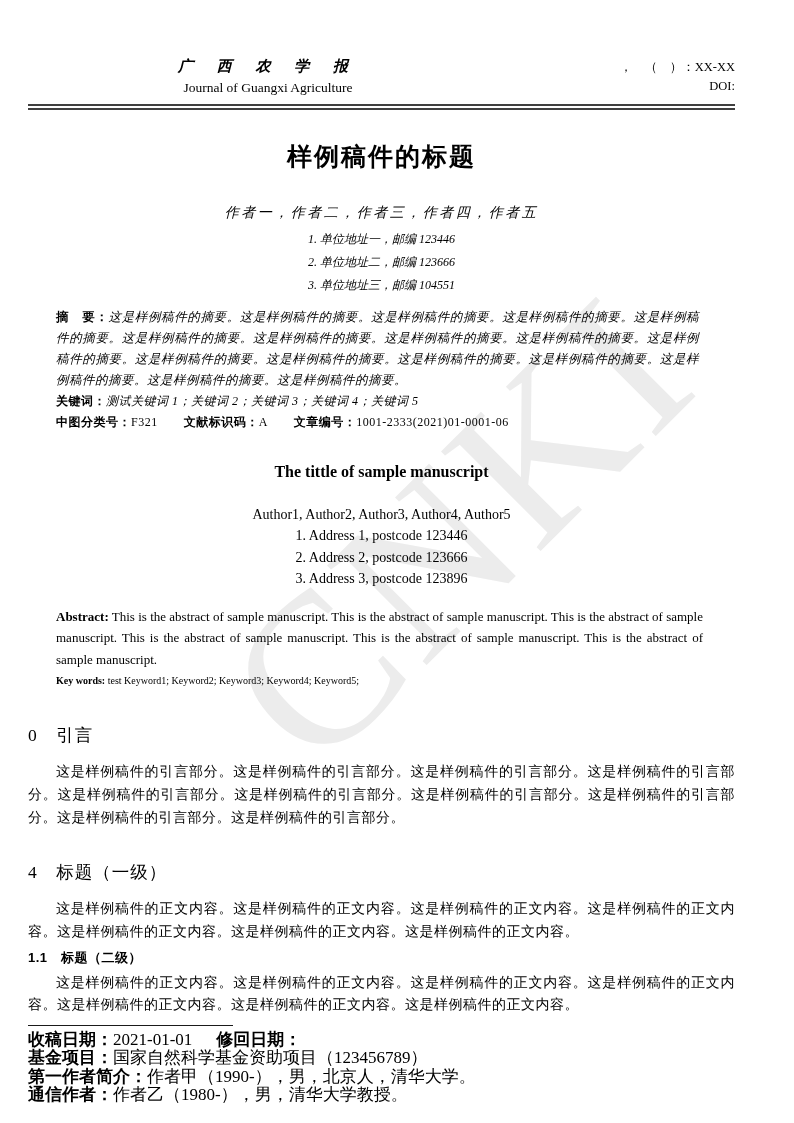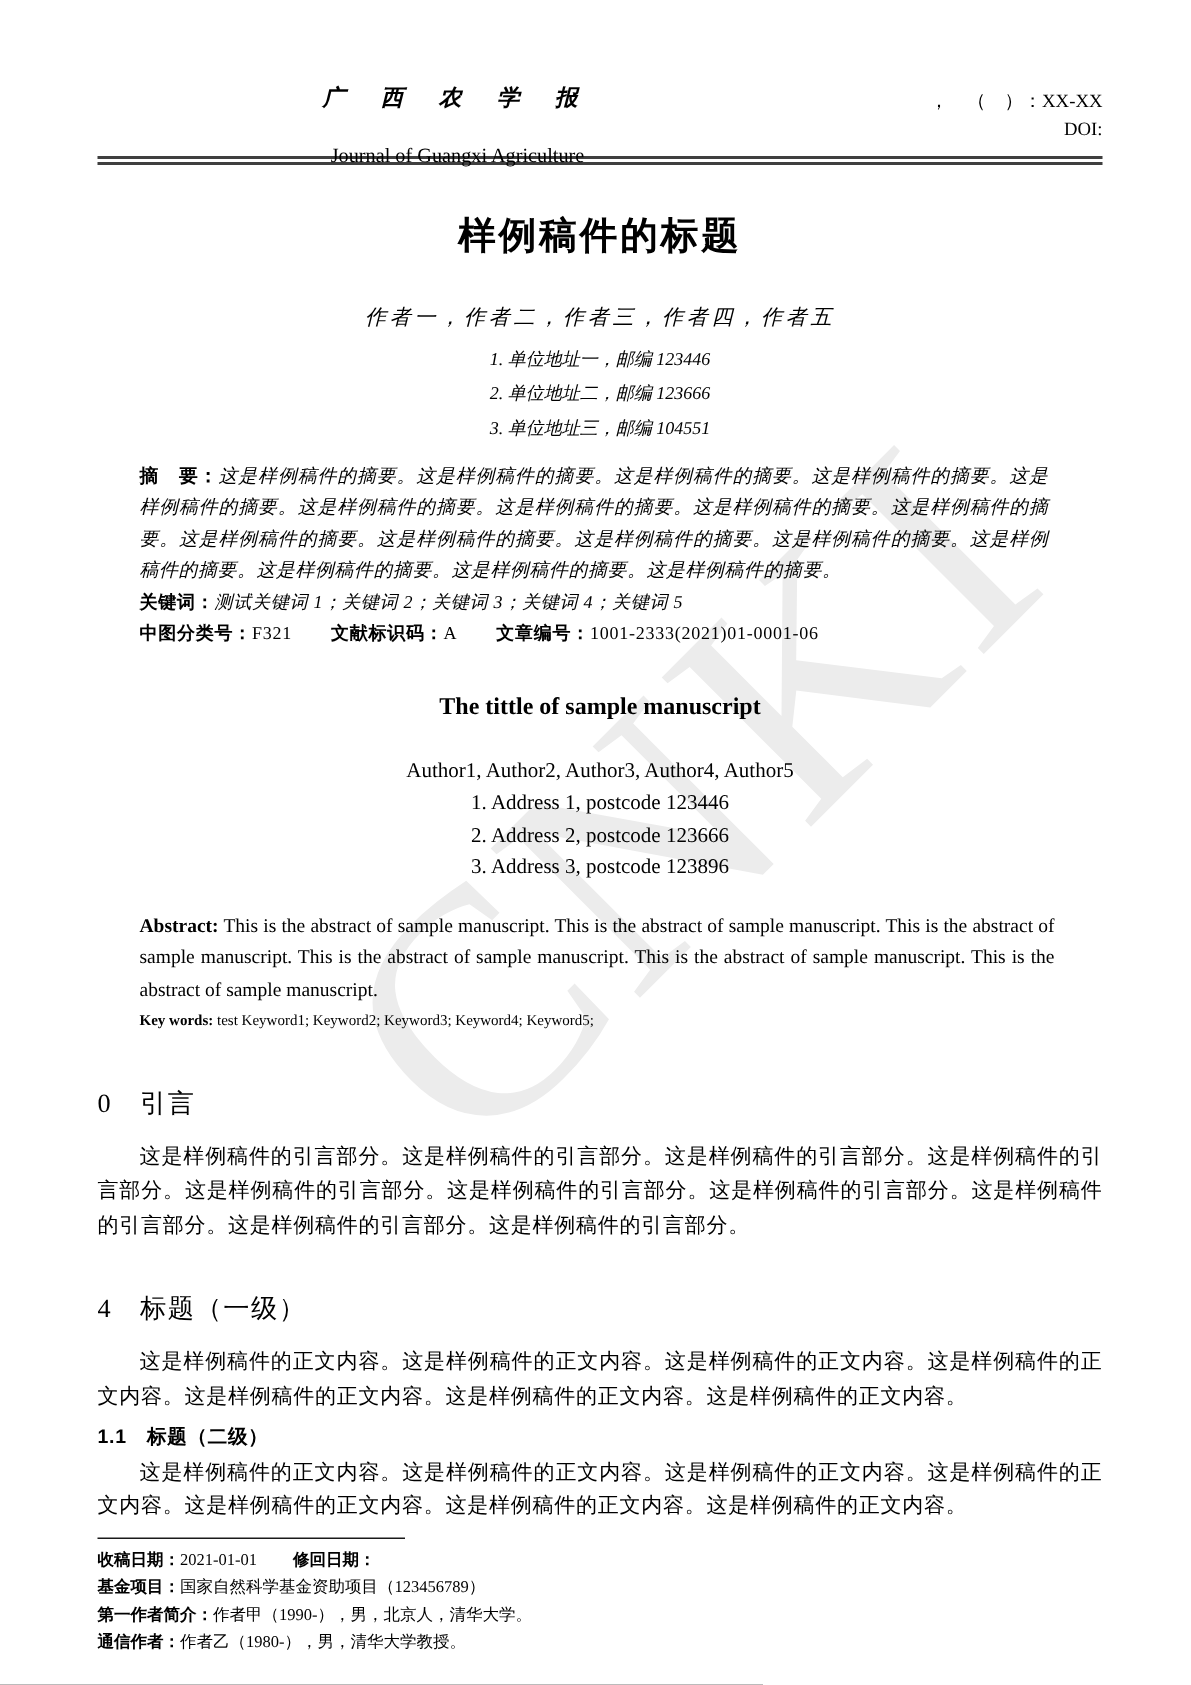--- a/index.html
+++ b/index.html
@@ -19,30 +19,30 @@
     font-family:"Liberation Serif","DejaVu Serif",serif;
     font-size:215px;
     letter-spacing:6px;
     color:#ececec;
     z-index:0;
     white-space:nowrap;
     user-select:none;
   }
   .content{
     position:relative;z-index:1;
-    padding:56px 59px 0 65px; 
+    padding:56px 59px 0 28px; 
   }
   
   .header-row{position:relative;height:46px;}
   .journal-names{position:absolute;left:0;top:0;width:480px;text-align:center;}
   .journal-cn{
     font-size:15px;font-weight:bold;font-style:italic;
     letter-spacing:10px;line-height:20px;
   }
-  .journal-en{font-size:13.5px;line-height:17px;margin-top:19px;}
+  .journal-en{font-size:13.5px;line-height:17px;margin-top:3px;}
   .issue-block{position:absolute;right:0;top:2px;text-align:right;font-size:12.5px;line-height:19px;}
   .double-rule{
     margin-top:2px;height:2px;background:#fff;
     border-top:2px solid #3f3f3f;border-bottom:2px solid #3f3f3f;
   }
   
   .title-cn{
     margin-top:32px;text-align:center;
     font-family:Liberation Mono, monospace;
     font-size:25px;font-weight:bold;letter-spacing:2px;line-height:34px;
@@ -85,21 +85,21 @@
     font-family:"Liberation Sans","DejaVu Sans",sans-serif;
     font-size:13px;font-weight:bold;line-height:20px;letter-spacing:0.5px;
   }
   .body-p2{
     margin-top:4px;font-size:14px;line-height:22px;letter-spacing:0.5px;
     text-align:justify;text-indent:2em;
   }
   
   .footnote{margin-top:9px;}
   .footnote-rule{width:205px;border-top:1.5px solid #1a1a1a;margin-bottom:5px;}
-  .fn-line{font-size:11px;line-height:18.5px;}
+  .fn-line{font-size:17px;line-height:18.5px;}
   .fn-label{
     font-family:"Liberation Sans","DejaVu Sans",sans-serif;
     font-weight:bold;
   }
   .fn-gap{margin-left:24px;}
 </style>
 </head>
 <body>
 
 <div class="page">

